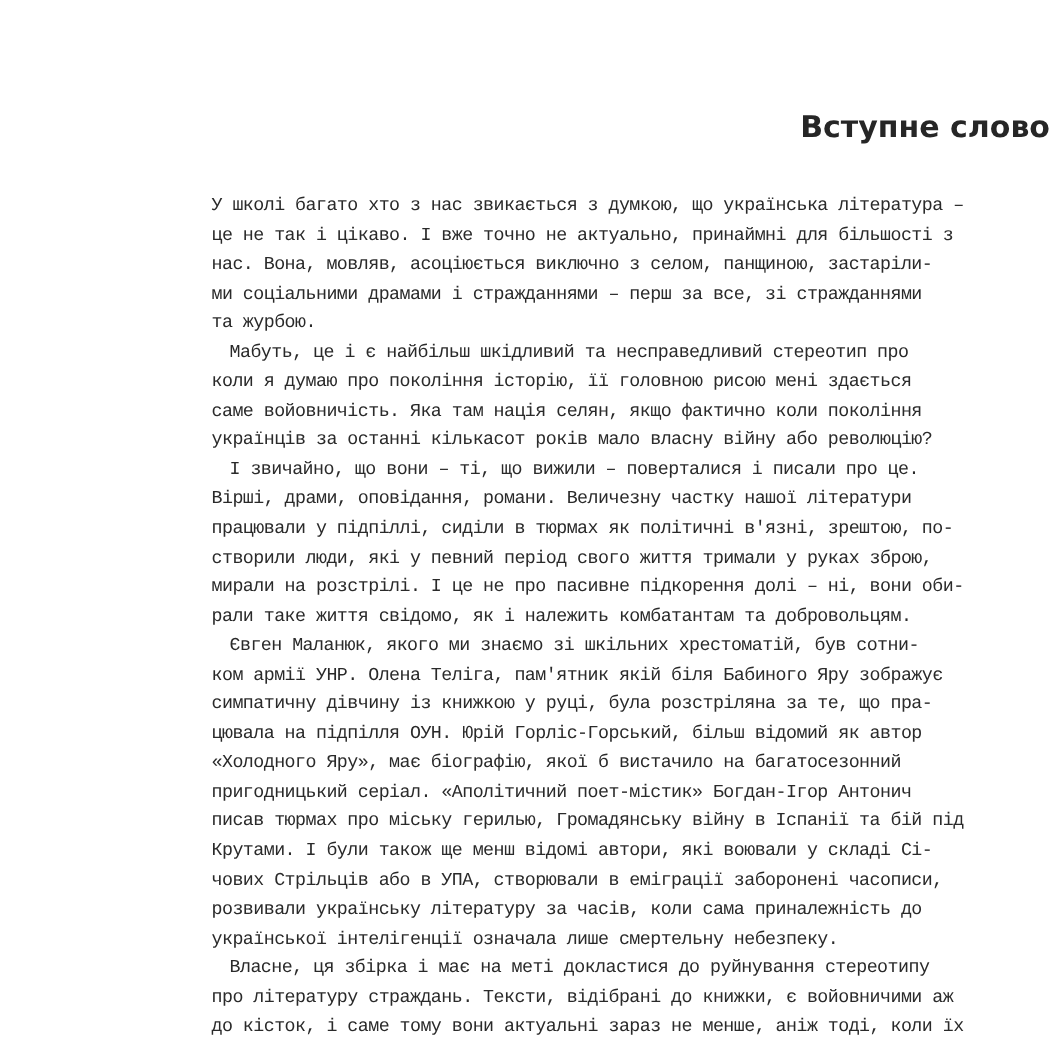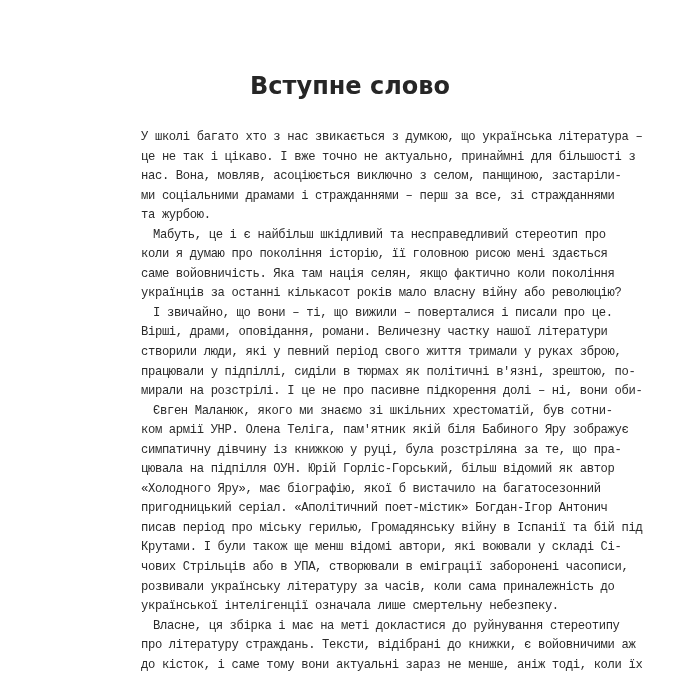--- a/index.html
+++ b/index.html
@@ -1,22 +1,22 @@
 <!DOCTYPE html>
 <html><head>
 <meta charset="utf-8">
 <style>
   html, body { margin: 0; padding: 0; background: #ffffff; }
   body { width: 700px; height: 700px; position: relative; overflow: hidden; }
   .page { position: absolute; left: 0; top: 0; width: 700px; height: 700px; background: #fff; }
   .title {
     position: absolute; left: 0; width: 700px; top: 72px;
-    text-align: center;
+    text-align: right;
     font-family: "DejaVu Sans", sans-serif; font-weight: bold;
-    font-size: 24px; color: #262626; letter-spacing: 0px;
+    font-size: 20px; color: #262626; letter-spacing: 0px;
   }
   .body {
     position: absolute; left: 141px; top: 128px; width: 424px;
   }
   .line {
     font-family: Liberation Mono, monospace;
     font-size: 12.2px; line-height: 19.55px; height: 19.55px;
     color: #2a2a2a; white-space: nowrap;
     text-align: justify; text-align-last: justify;
     letter-spacing: -0.35px;
@@ -34,30 +34,31 @@
       <div class="line">це не так і цікаво. І вже точно не актуально, принаймні для більшості з</div>
       <div class="line">нас. Вона, мовляв, асоціюється виключно з селом, панщиною, застаріли-</div>
       <div class="line">ми соціальними драмами і стражданнями – перш за все, зі стражданнями</div>
       <div class="line last">та журбою.</div>
       <div class="line indent">Мабуть, це і є найбільш шкідливий та несправедливий стереотип про</div>
       <div class="line">коли я думаю про покоління історію, її головною рисою мені здається</div>
       <div class="line">саме войовничість. Яка там нація селян, якщо фактично коли покоління</div>
       <div class="line last">українців за останні кількасот років мало власну війну або революцію?</div>
       <div class="line indent">І звичайно, що вони – ті, що вижили – поверталися і писали про це.</div>
       <div class="line">Вірші, драми, оповідання, романи. Величезну частку нашої літератури</div>
+      <div class="line">працювали у підпіллі, сиділи в тюрмах як політичні в'язні, зрештою, по-</div>
       <div class="line">створили люди, які у певний період свого життя тримали у руках зброю,</div>
-      <div class="line">працювали у підпіллі, сиділи в тюрмах як політичні в'язні, зрештою, по-</div>
       <div class="line">мирали на розстрілі. І це не про пасивне підкорення долі – ні, вони оби-</div>
+      <div class="line last">рали таке життя свідомо, як і належить комбатантам та добровольцям.</div>
       <div class="line indent">Євген Маланюк, якого ми знаємо зі шкільних хрестоматій, був сотни-</div>
       <div class="line">ком армії УНР. Олена Теліга, пам'ятник якій біля Бабиного Яру зображує</div>
       <div class="line">симпатичну дівчину із книжкою у руці, була розстріляна за те, що пра-</div>
       <div class="line">цювала на підпілля ОУН. Юрій Горліс-Горський, більш відомий як автор</div>
       <div class="line">«Холодного Яру», має біографію, якої б вистачило на багатосезонний</div>
       <div class="line">пригодницький серіал. «Аполітичний поет-містик» Богдан-Ігор Антонич</div>
-      <div class="line">писав період про міську герилью, Громадянську війну в Іспанії та бій під</div>
+      <div class="line">писав тюрмах про міську герилью, Громадянську війну в Іспанії та бій під</div>
       <div class="line">Крутами. І були також ще менш відомі автори, які воювали у складі Сі-</div>
       <div class="line">чових Стрільців або в УПА, створювали в еміграції заборонені часописи,</div>
       <div class="line">розвивали українську літературу за часів, коли сама приналежність до</div>
       <div class="line last">української інтелігенції означала лише смертельну небезпеку.</div>
       <div class="line indent">Власне, ця збірка і має на меті докластися до руйнування стереотипу</div>
       <div class="line">про літературу страждань. Тексти, відібрані до книжки, є войовничими аж</div>
       <div class="line">до кісток, і саме тому вони актуальні зараз не менше, аніж тоді, коли їх</div>
     </div>
 </div>
 

